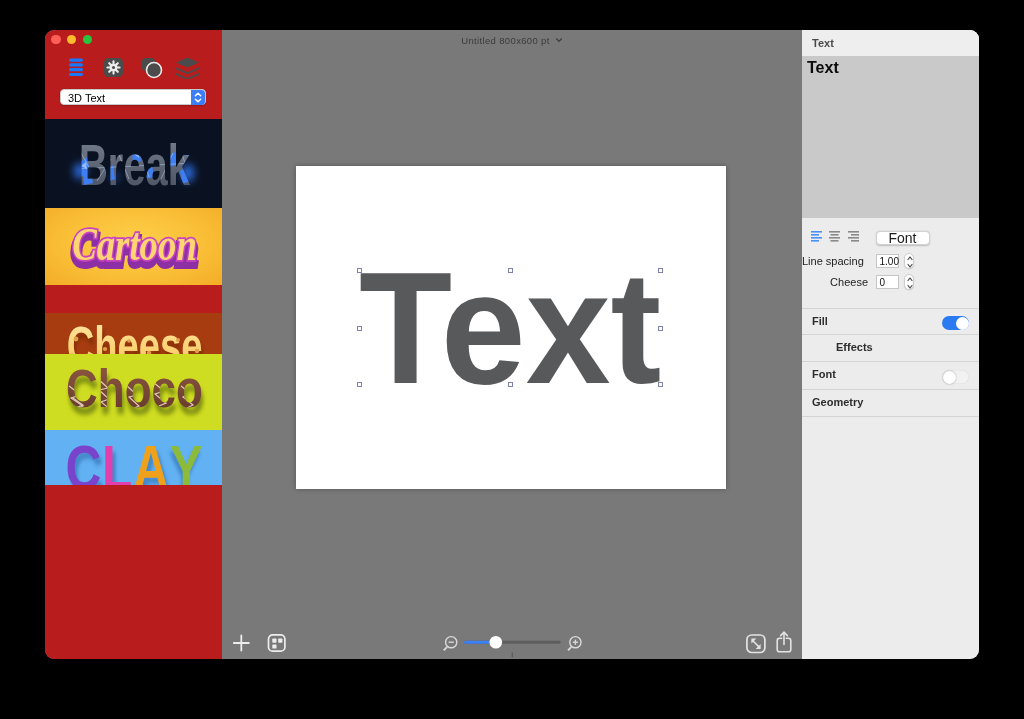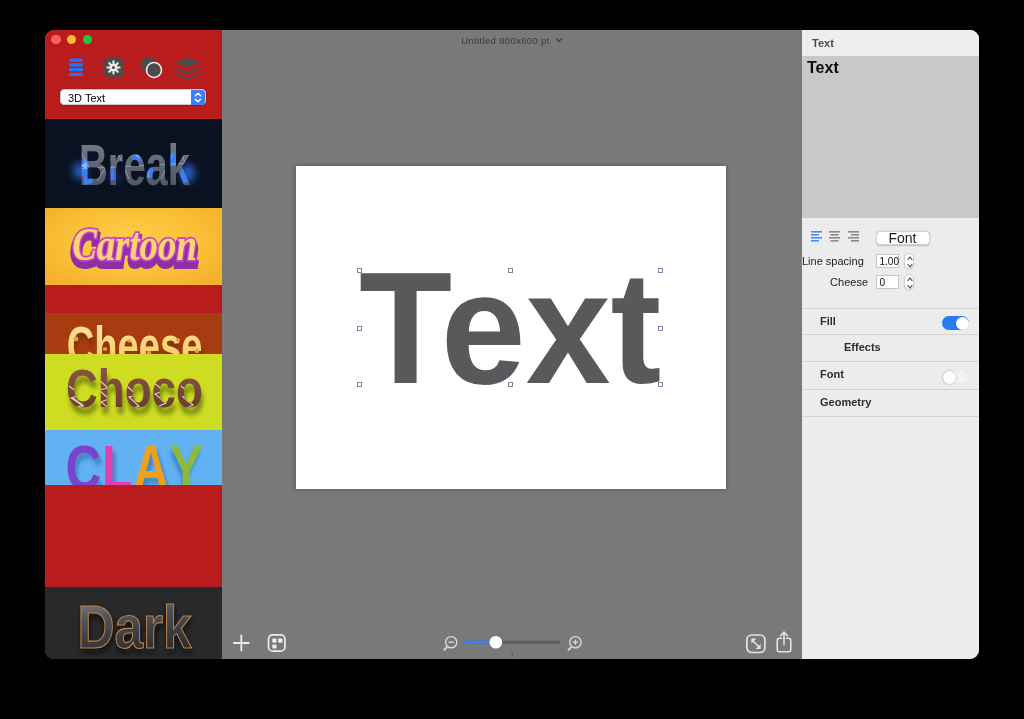--- a/index.html
+++ b/index.html
@@ -10,21 +10,21 @@
 .abs { position:absolute; }
 
 #sidebar { position:absolute; left:0; top:0; width:177px; height:629px; background:#b91c1c; }
 .tl { position:absolute; top:4.5px; width:9.5px; height:9.5px; border-radius:50%; }
 .item { position:absolute; left:0; width:177px; overflow:hidden; }
 .item svg { position:absolute; left:0; top:0; }
 .hd { position:absolute; width:5px; height:5px; background:#fff; border:1px solid #7d83ad; }
 
 #panel { position:absolute; left:757px; top:0; width:177px; height:629px; background:#ececec; }
 .sep { position:absolute; left:0; width:177px; height:1px; background:#d4d4d4; }
-.rowlbl { position:absolute; left:18px; font-size:11px; font-weight:bold; color:#2d2d2d; }
+.rowlbl { position:absolute; left:10px; font-size:11px; font-weight:bold; color:#2d2d2d; }
 .toggle { position:absolute; left:140px; width:27px; height:14px; border-radius:7px; }
 .knob { position:absolute; top:0.5px; width:13px; height:13px; border-radius:50%; background:#fff; }
 input, .numbox { font-family:"Liberation Sans",sans-serif; }
 .numbox { position:absolute; width:23px; height:14px; background:#fff;
   border:1px solid #c6c6c6; font-size:10px; color:#111; padding-left:3px; line-height:13px; }
 .stepper { position:absolute; width:10px; height:16px; background:#fff; border:1px solid #cfcfcf;
   border-radius:5px; box-shadow:0 0.5px 1px rgba(0,0,0,.15); }
 </style>
 </head>
 <body>
@@ -201,38 +201,20 @@
     <div class="item" id="it-clay" style="top:400px; height:55px; background:#62b1f2;text-decoration:underline;">
       <svg width="177" height="75" viewBox="0 0 177 75">
         <defs>
             <filter id="fblur4" x="-40%" y="-40%" width="180%" height="180%">
               <feGaussianBlur stdDeviation="2.2"></feGaussianBlur>
             </filter>
           </defs>
         <g transform="translate(89.5,59) scale(0.78,1)">
           <text x="0" y="0" text-anchor="middle" font-family="Liberation Sans" font-weight="bold" font-size="63.5" letter-spacing="1" fill="#2c66a8" opacity="0.55" filter="url(#fblur4)" transform="translate(1,6)">CLAY</text>
           <text x="0" y="0" text-anchor="middle" font-family="Liberation Sans" font-weight="bold" font-size="63.5" letter-spacing="1"><tspan fill="#7a43cb">C</tspan><tspan fill="#e23fae">L</tspan><tspan fill="#f0a11c">A</tspan><tspan fill="#8cbb3b">Y</tspan></text>
-        </g>
-      </svg>
-    </div>
-    <div class="item" id="it-dark" style="top:557px; height:72px; background:#28292b;">
-      <svg width="177" height="72" viewBox="0 0 177 72">
-        <defs>
-          <linearGradient id="gdrk" x1="0" y1="0" x2="0.25" y2="1">
-            <stop offset="0" stop-color="#8b9098"></stop>
-              <stop offset="0.4" stop-color="#4e535a"></stop>
-              <stop offset="1" stop-color="#26282c"></stop>
-          </linearGradient>
-          <filter id="fblur6" x="-40%" y="-40%" width="180%" height="180%">
-              <feGaussianBlur stdDeviation="3"></feGaussianBlur>
-            </filter>
-        </defs>
-        <g transform="translate(89.5,61) scale(0.835,1)">
-          <text x="0" y="0" text-anchor="middle" font-family="Liberation Sans" font-weight="bold" font-size="61.5" fill="#0c0d0e" opacity="0.9" filter="url(#fblur6)" transform="translate(1,4)">Dark</text>
-          <text x="0" y="0" text-anchor="middle" font-family="Liberation Sans" font-weight="bold" font-size="61.5" fill="url(#gdrk)" stroke="#bc8044" stroke-width="1.2">Dark</text>
         </g>
       </svg>
     </div>
   </div>
 
   <div id="canvasarea" class="abs" style="left:177px; top:0; width:580px; height:629px; background:#797979;">
     <div class="abs" style="left:0px; top:3.5px; width:580px; height:13px; line-height:13px; text-align:center;
       font-size:9.5px; font-weight:500; color:#3b3b3b; letter-spacing:0.35px;">Untitled 800x600 pt
       <svg width="8" height="6" viewBox="0 0 8 6" style="margin-left:2px; vertical-align:0.5px;">
           <path d="M1.2 1.5 L4 4.3 L6.8 1.5" stroke="#3b3b3b" stroke-width="1.2" fill="none"></path>

